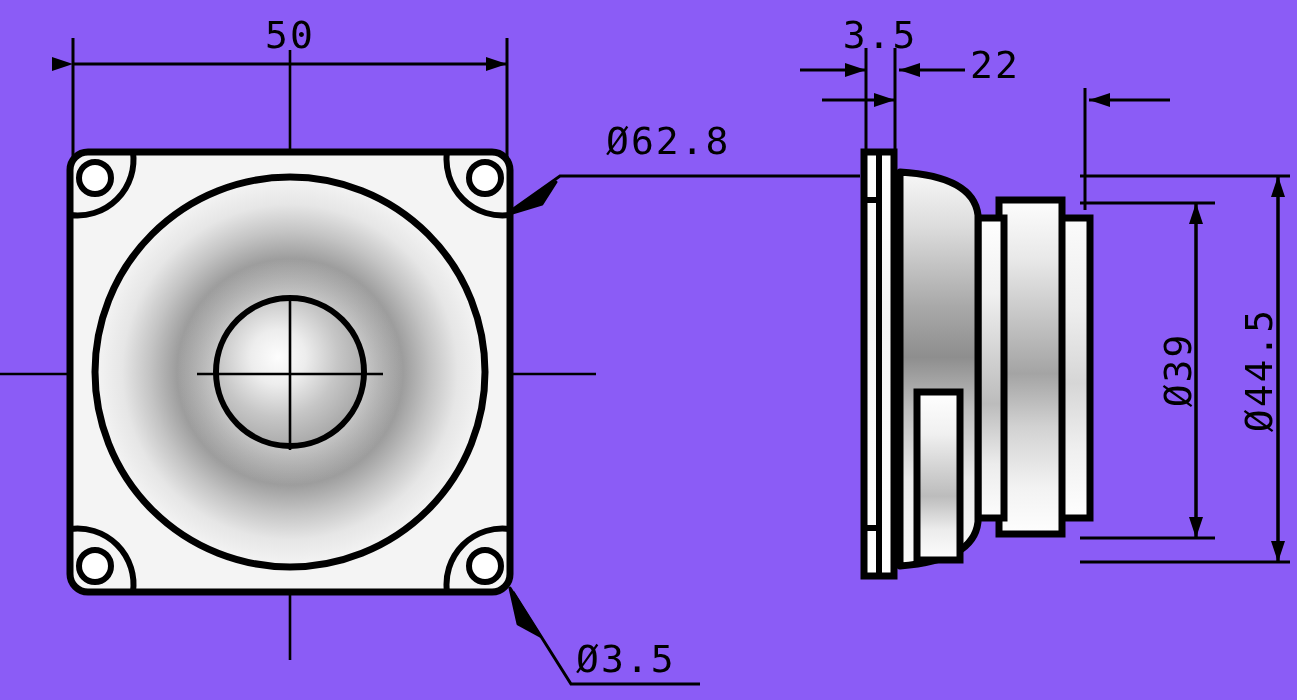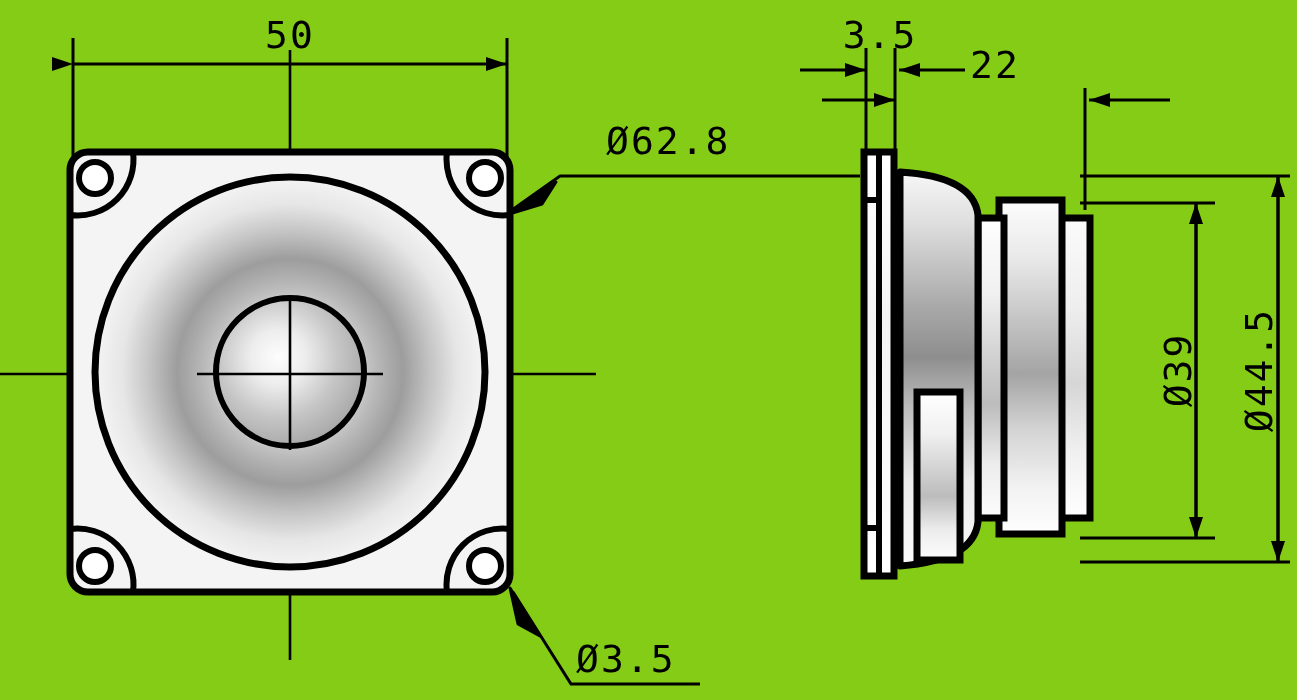--- a/index.html
+++ b/index.html
@@ -7,21 +7,21 @@
     padding: 0;
     background: #ffffff;
   }
   body {
     font-family: "DejaVu Sans Mono", monospace;
   }
   #sheet {
     position: relative;
     width: 1297px;
     height: 700px;
-    background: #84cc16;
+    background: #8b5cf6;
     overflow: hidden;
   }
   #dwg {
     position: absolute;
     left: 0;
     top: 0;
     width: 1297px;
     height: 700px;
   }
   .dimtext {

